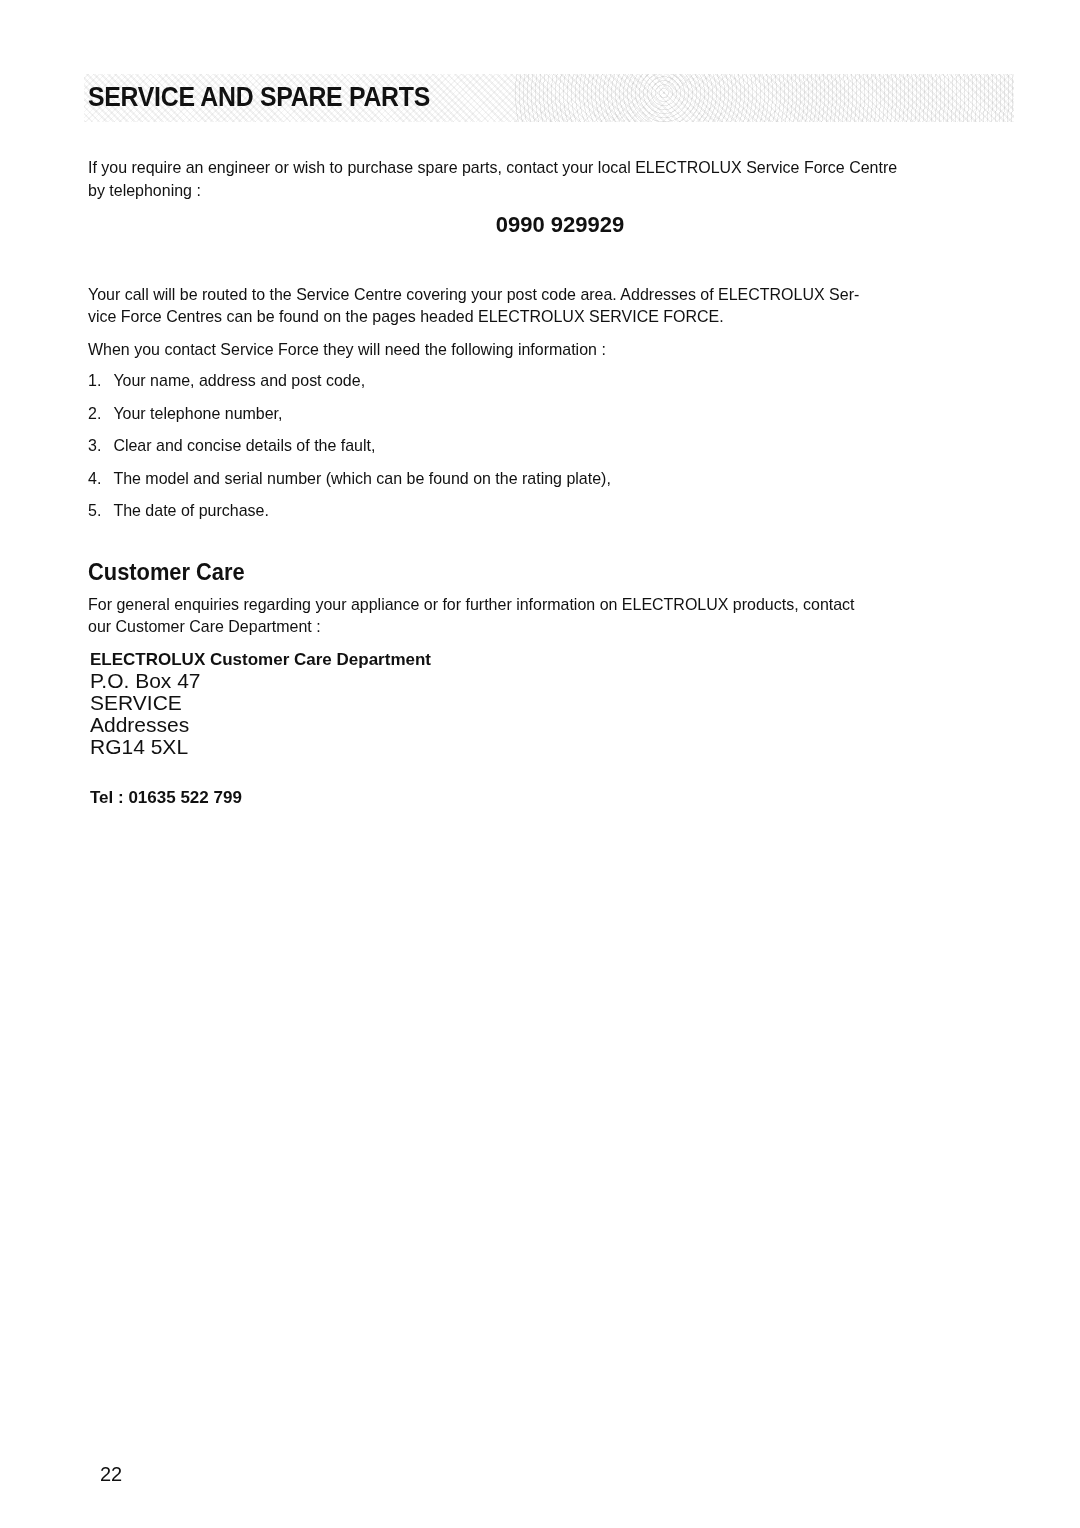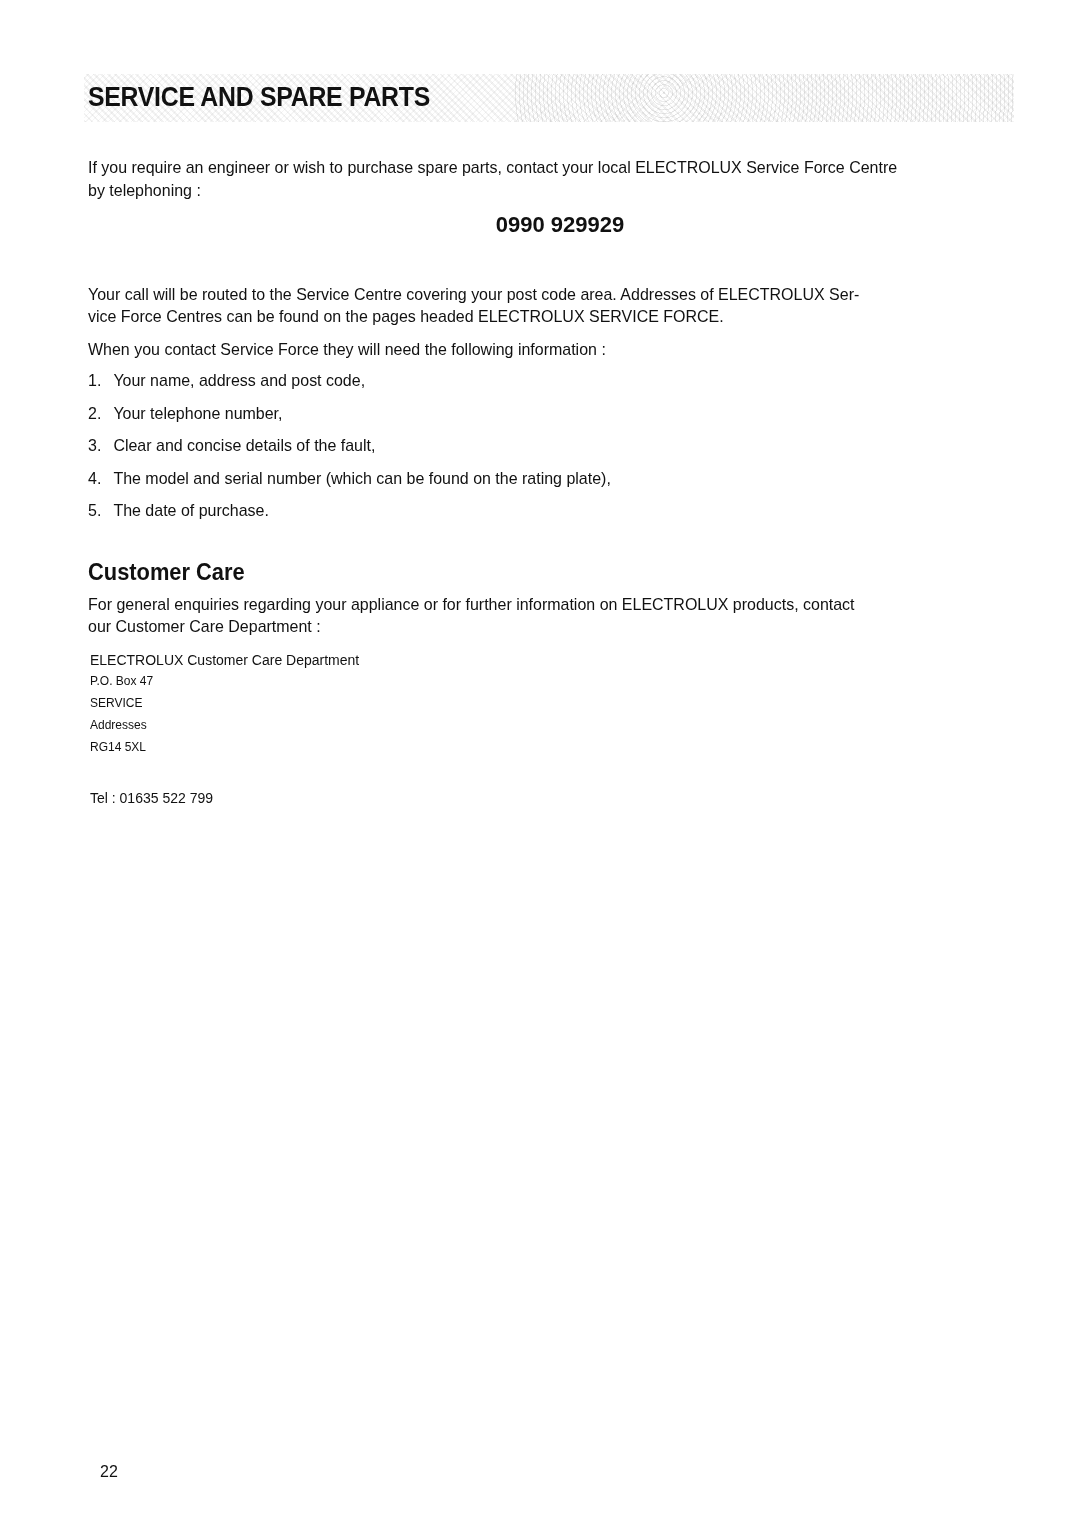--- a/index.html
+++ b/index.html
@@ -26,23 +26,23 @@
   .phone-big {
     position: absolute; left: 0; width: 1080px; top: 212px; text-align: center;
     font-size: 22px; font-weight: bold; padding-left: 20px;
   }
   .list-item { position: absolute; left: 88px; font-size: 17px; transform: scaleX(0.94); transform-origin: left; white-space: nowrap; }
   .list-item .num { display: inline-block; width: 27px; }
   .section-title {
     position: absolute; left: 88px; top: 559px; font-size: 23px; font-weight: bold;
     transform: scaleX(0.95); transform-origin: left;
   }
-  .addr { position: absolute; left: 90px; font-size: 12px; line-height: 22px; white-space: nowrap; }
-  .addr.bold { font-weight: normal; font-size: 14px; }
-  .page-number { position: absolute; left: 100px; top: 1463px; font-size: 16px; }
+  .addr { position: absolute; left: 90px; font-size: 21px; line-height: 22px; white-space: nowrap; }
+  .addr.bold { font-weight: bold; font-size: 17px; }
+  .page-number { position: absolute; left: 100px; top: 1463px; font-size: 20px; }
 </style>
 </head>
 <body>
 
 <div class="heading-band">
     <div class="fade"></div>
   </div>
 <div class="page-title">SERVICE AND SPARE PARTS</div>
 
 <div class="p" style="top:156px">If you require an engineer or wish to purchase spare parts, contact your local ELECTROLUX Service Force Centre</div>

